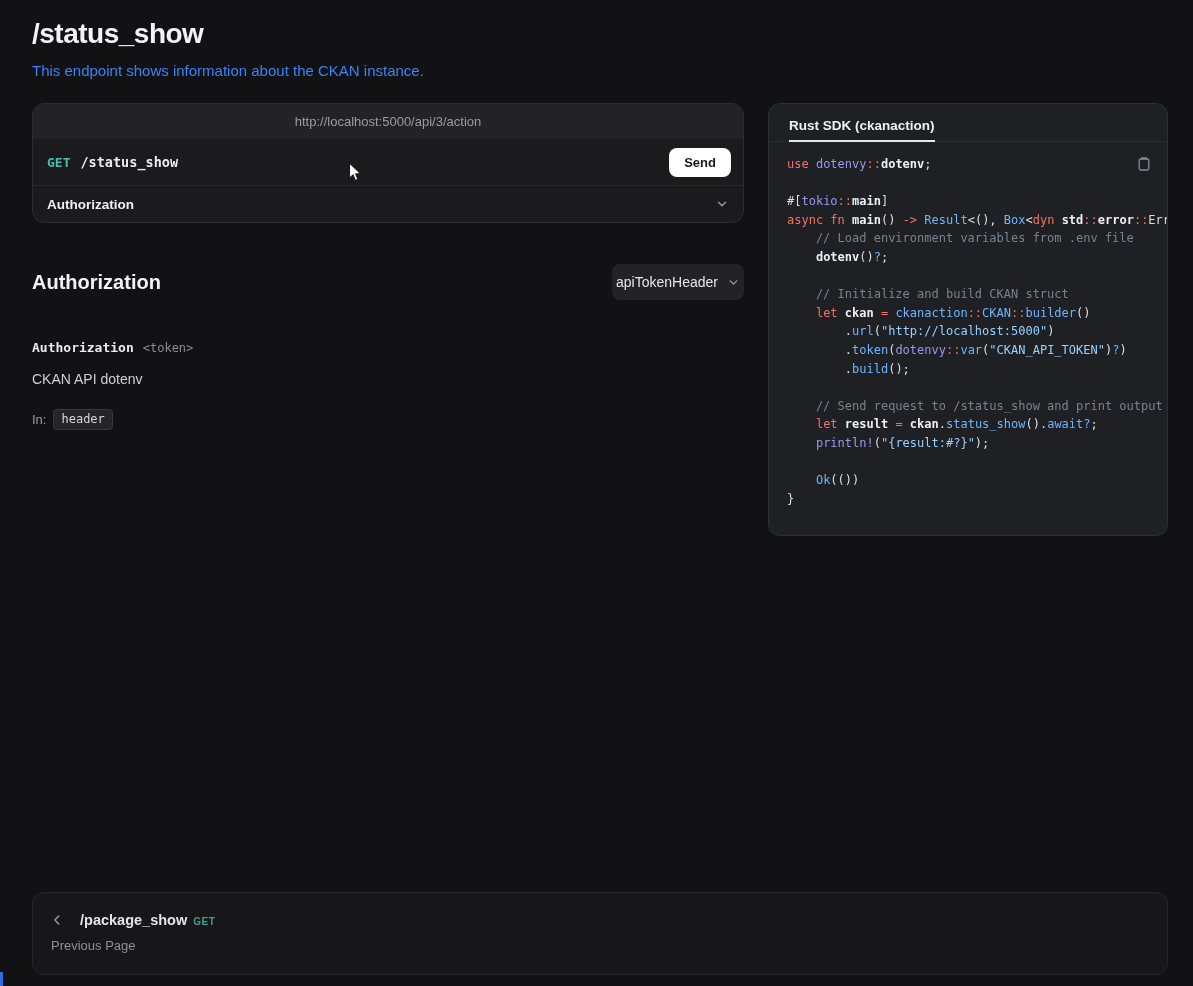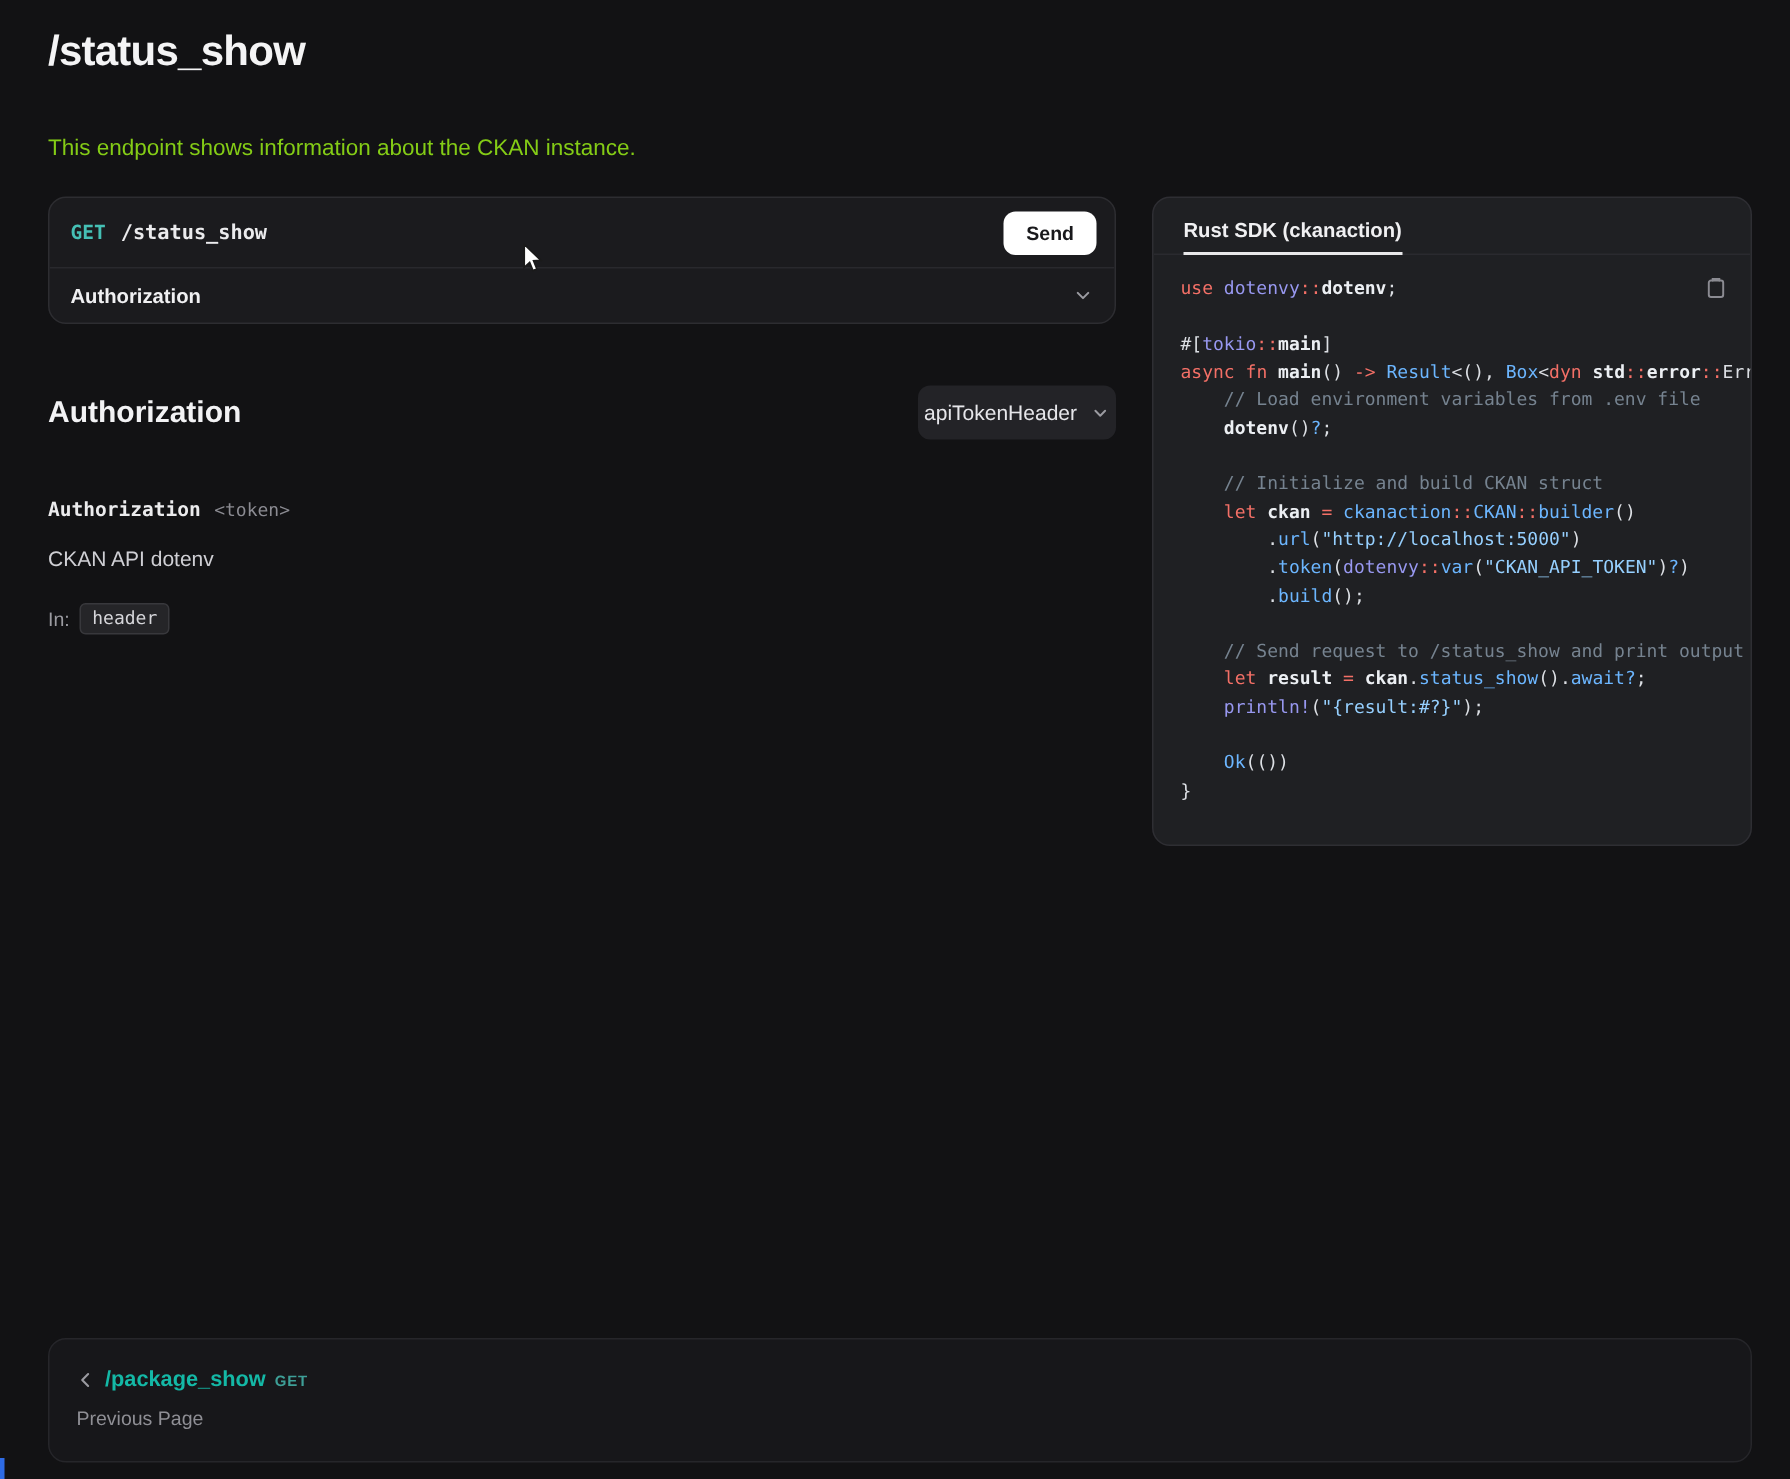--- a/index.html
+++ b/index.html
@@ -9,21 +9,21 @@
     color:#e7e7ea;
     font-family:"Liberation Sans", sans-serif;
     display:flex; flex-direction:column;
     position:relative;
   }
   .content { flex:1 1 auto; padding:18px 25px 0 32px; }
 
   .page-title {
     font-size:28px; font-weight:700; color:#f4f4f5; letter-spacing:-0.5px;
   }
-  .page-desc { margin-top:40px; font-size:15px; color:#84cc16; }
+  .page-desc { margin-top:12px; font-size:15px; color:#3b82f6; }
 
   .columns { margin-top:24px; display:flex; gap:24px; align-items:flex-start; }
   .left-col { width:712px; flex:0 0 712px; }
   .right-col { width:400px; flex:0 0 400px; }
 
   
   .req-card {
     border:1px solid #2d2d31; border-radius:12px; background:#1b1b1e; overflow:hidden;
   }
   .url-bar {
@@ -100,21 +100,21 @@
   .tok-p { color:#dcdfe4; }
   .tok-b { color:#eceff3; font-weight:700; }
 
   
   .footer-card {
     flex:0 0 auto; margin:0 25px 11px 32px;
     border:1px solid #26262a; border-radius:12px; background:#17171a;
     padding:19px 17px 21px; cursor:pointer;
   }
   .footer-row1 { display:flex; align-items:center; }
-  .prev-path { font-size:14.5px; font-weight:700; color:#14b8a6; margin-left:6px; }
+  .prev-path { font-size:14.5px; font-weight:700; color:#e5e5e5; margin-left:16px; }
   .prev-method {
     font-size:10px; font-weight:700; letter-spacing:0.5px; color:#3e9f97;
     margin-left:6px; transform:translateY(1px);
   }
   .prev-label { margin-top:10px; font-size:13px; color:#8f8f95; padding-left:1px; }
 
   .cursor-pointer { position:absolute; left:348px; top:162px; z-index:50; pointer-events:none; }
   .scroll-strip {
     position:absolute; left:0; bottom:0; width:3px; height:14px; background:#2e6be5;
   }
@@ -123,20 +123,21 @@
 <body>
 
 <div class="content">
   <h1 class="page-title">/status_show</h1>
   <p class="page-desc">This endpoint shows information about the CKAN instance.</p>
 
   <div class="columns">
     <div class="left-col">
 
       <div class="req-card">
+        <div class="url-bar">http://localhost:5000/api/3/action</div>
         <div class="req-row">
           <span class="mono method-get">GET</span>
           <span class="mono req-path">/status_show</span>
           <button class="send-btn">Send</button>
         </div>
         <div class="auth-row">
           <span class="auth-row-label">Authorization</span>
           <span style="line-height:0;">
             <svg class="chev" width="14" height="14" viewBox="0 0 16 16">
                 <path d="M4 6l4 4 4-4"></path>

